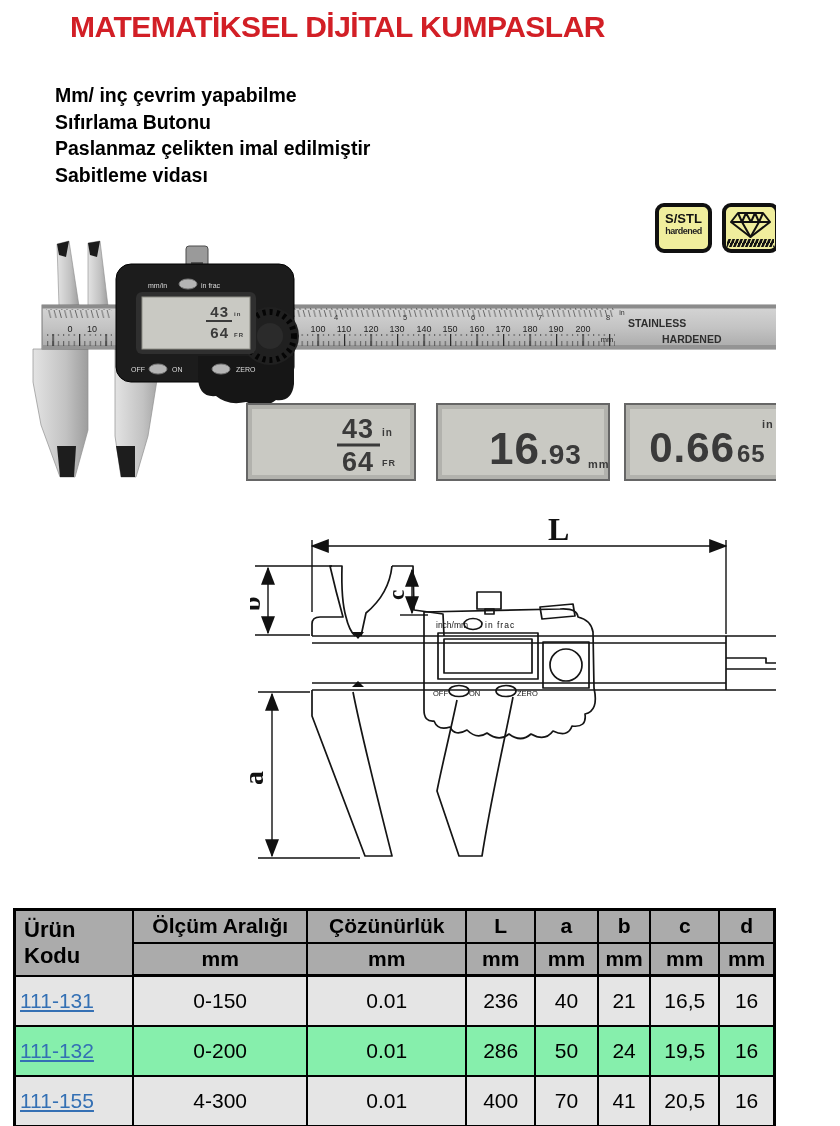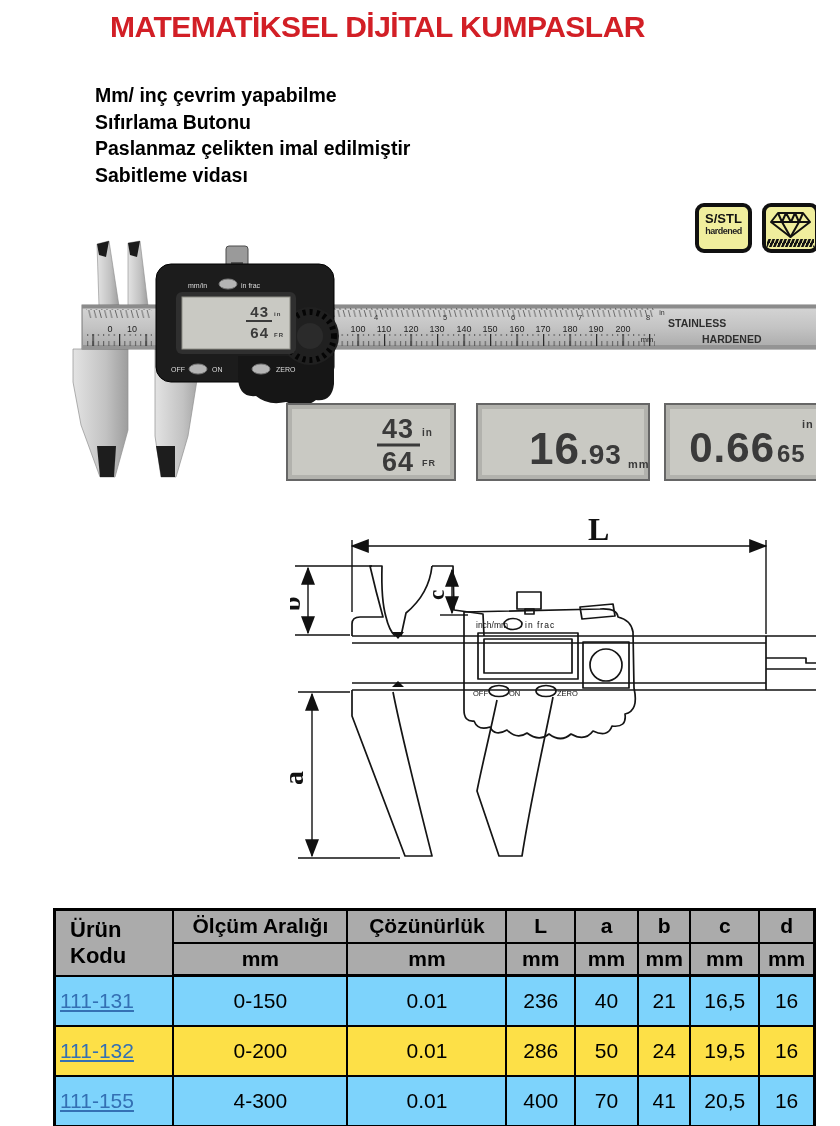--- a/index.html
+++ b/index.html
@@ -1,17 +1,17 @@
 <!DOCTYPE html>
 <html><head>
 <meta charset="utf-8">
 <style>
   html,body{margin:0;padding:0;background:#ffffff;}
   #page{position:relative;width:776px;height:1126px;background:#fff;overflow:hidden;
-        font-family:"Liberation Sans",sans-serif;margin-left:40px;}
+        font-family:"Liberation Sans",sans-serif;}
   
   #title{position:absolute;left:70px;top:10px;width:700px;font-size:30px;font-weight:bold;
          color:#d21f26;letter-spacing:-0.5px;white-space:nowrap;}
   #features{position:absolute;left:55px;top:82px;font-size:19.5px;font-weight:bold;color:#000000;
             line-height:26.5px;}
   
   .badge{position:absolute;top:203px;width:49px;height:42px;background:#f0ee9d;border:4px solid #101010;
          border-radius:9px;text-align:center;}
   #badge-sstl{left:655px;}
   #badge-diamond{left:722px;}
@@ -20,23 +20,23 @@
   
   #photo-svg{position:absolute;left:0;top:236px;}
   #diagram-svg{position:absolute;left:250px;top:505px;}
   
   #spec-table{position:absolute;left:13px;top:908px;border-collapse:collapse;table-layout:fixed;
               font-size:21px;color:#000;}
   #spec-table th,#spec-table td{border:2px solid #000;padding:0;overflow:hidden;}
   #spec-table{border:3px solid #000;}
   #spec-table thead th{background:#ababab;font-weight:bold;text-align:center;}
   #spec-table thead tr:last-child th{border-bottom:3px solid #000;}
-  #spec-table th.code-h{text-align:left;padding-left:14px;white-space:pre-line;font-size:22px;line-height:26px;}
-  #spec-table td{text-align:center;background:#7dd3fc;height:48px;}
-  #spec-table tr.alt td{background:#fde047;}
+  #spec-table th.code-h{text-align:left;padding-left:8px;white-space:pre-line;font-size:22px;line-height:26px;}
+  #spec-table td{text-align:center;background:#e5e5e5;height:48px;}
+  #spec-table tr.alt td{background:#86efac;}
   #spec-table td.code{text-align:left;padding-left:4px;}
   #spec-table td.code a{color:#3470b4;text-decoration:underline;}
   .r1{height:33px;} .r2{height:33px;}
   text{font-family:"Liberation Sans",sans-serif;}
   .lcdtxt{font-family:"DejaVu Sans Mono",monospace;font-weight:bold;fill:#3a3a3a;letter-spacing:1px;}
   .dimlabel{font-family:"Liberation Serif",serif;font-weight:bold;fill:#111;}
   .dline{stroke:#111;stroke-width:1.4;fill:none;}
   .oline{stroke:#151515;stroke-width:1.7;fill:none;stroke-linejoin:round;}
 </style>
 </head>

